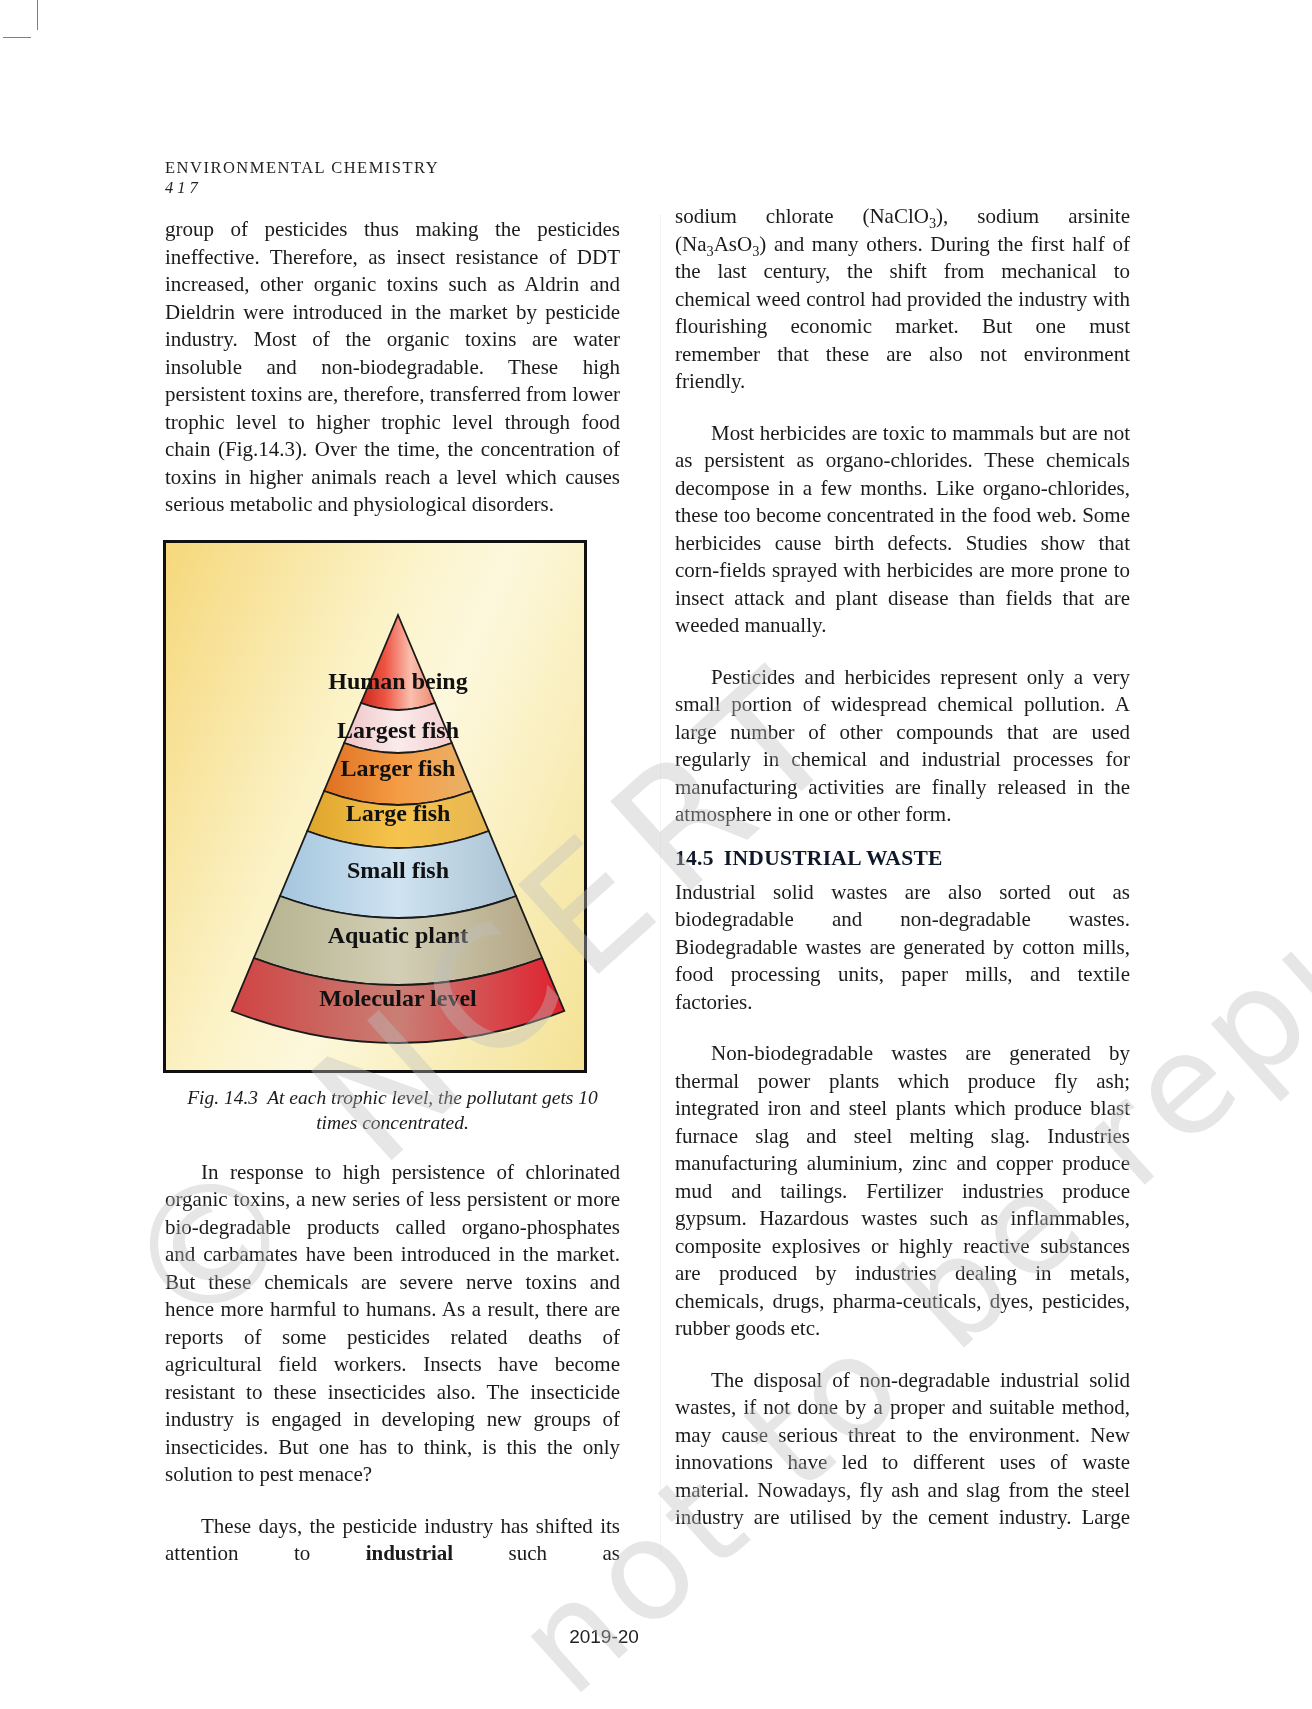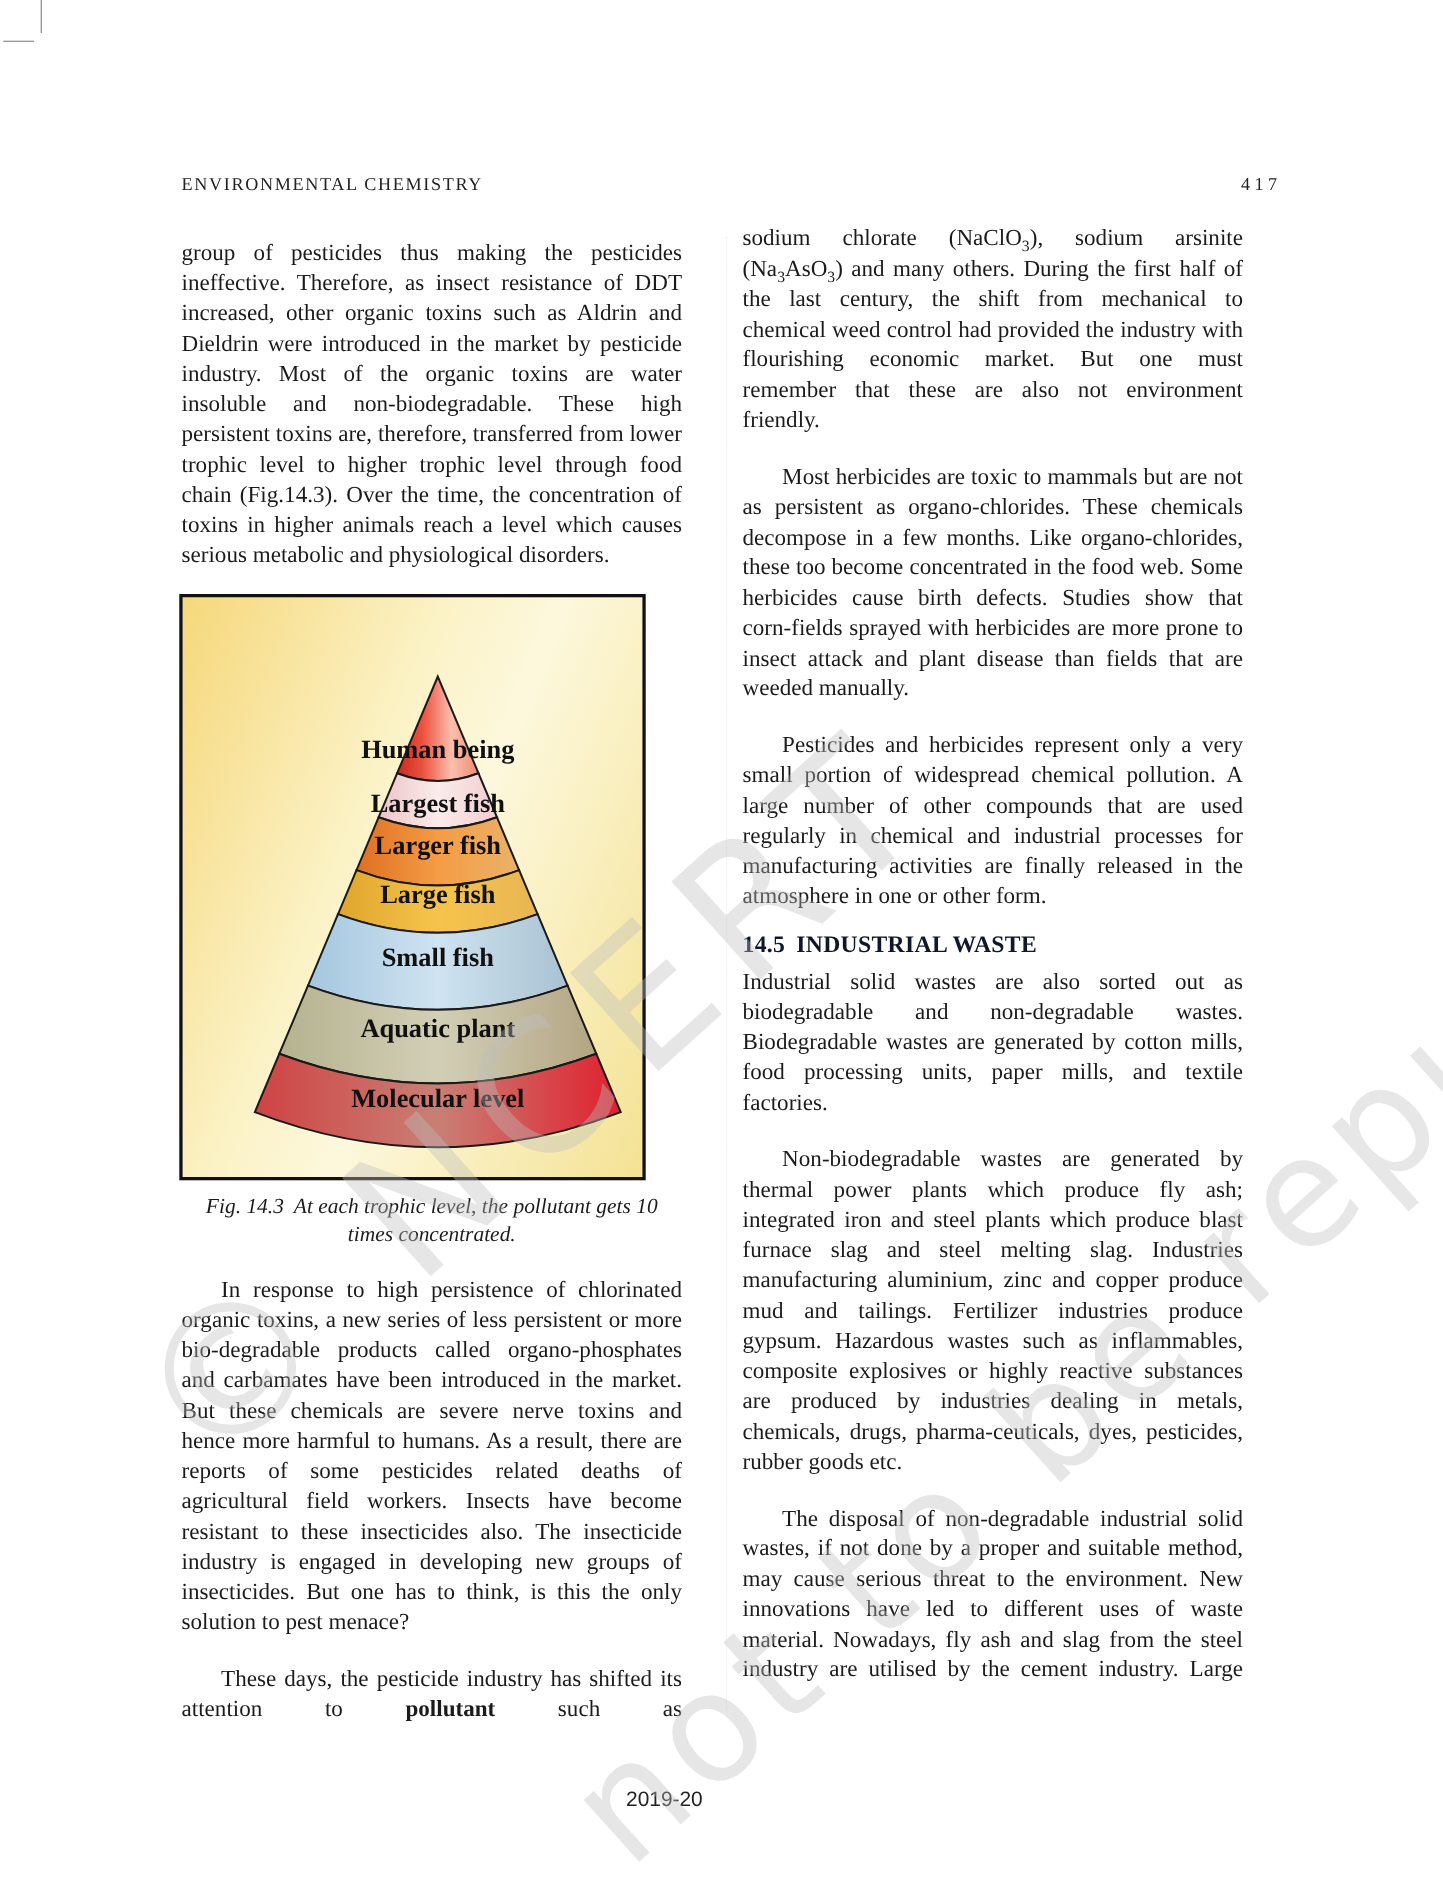--- a/index.html
+++ b/index.html
@@ -8,23 +8,23 @@
     background:#ffffff;color:#1b1b1b;
     font-family:"Liberation Serif", serif;
   }
   
   .crop-v{position:absolute;left:37px;top:0;width:1px;height:30px;background:#808080;}
   .crop-h{position:absolute;left:3px;top:37px;width:28px;height:1px;background:#808080;}
   
   .page-header{
     position:absolute;left:165px;top:158px;width:1000px;
     display:flex;justify-content:space-between;align-items:baseline;
-    font-size:16.5px;letter-spacing:1.5px;color:#222;
+    font-size:16.5px;letter-spacing:1.5px;color:#222;flex-direction:column;
   }
-  .page-header .pnum{letter-spacing:4px;}
+  .page-header .pnum{letter-spacing:4px;font-style:italic;}
   
   .col-left{position:absolute;left:165px;top:216px;width:455px;}
   .col-right{position:absolute;left:675px;top:203px;width:455px;}
   p.para{
     margin:0 0 6px 0;font-size:21px;line-height:27.5px;text-align:justify;
   }
   p.para.indent{text-indent:36px;margin-top:24px;}
   p.para.jlast{text-align-last:justify;}
   p.para b{font-weight:bold;}
   p.para sub{font-size:0.68em;line-height:0;}
@@ -142,21 +142,21 @@
         <text x="232" y="463" text-anchor="middle" class="cone-label">Molecular level</text>
       </svg>
   </figure>
 
   <div class="caption">
     <span class="cap-label">Fig. 14.3</span><span class="cap-text">At each trophic level, the pollutant gets 10 times concentrated.</span>
   </div>
 
   <div id="left-paras-2">
       <p class="para indent"><span>In response to high persistence of chlorinated organic toxins, a new series of less persistent or more bio-degradable products called organo-phosphates and carbamates have been introduced in the market. But these chemicals are severe nerve toxins and hence more harmful to humans. As a result, there are reports of some pesticides related deaths of agricultural field workers. Insects have become resistant to these insecticides also. The insecticide industry is engaged in developing new groups of insecticides. But one has to think, is this the only solution to pest menace?</span></p>
-      <p class="para indent jlast"><span>These days, the pesticide industry has shifted its attention to </span><b>pollutant</b><span> such as</span></p>
+      <p class="para indent jlast"><span>These days, the pesticide industry has shifted its attention to </span><b>industrial</b><span> such as</span></p>
     </div>
 </div>
 
 <div class="col-right">
   <div id="right-paras-1">
       <p class="para"><span>sodium chlorate (NaClO</span><sub>3</sub><span>), sodium arsinite (Na</span><sub>3</sub><span>AsO</span><sub>3</sub><span>) and many others. During the first half of the last century, the shift from mechanical to chemical weed control had provided the industry with flourishing economic market. But one must remember that these are also not environment friendly.</span></p>
       <p class="para indent"><span>Most herbicides are toxic to mammals but are not as persistent as organo-chlorides. These chemicals decompose in a few months. Like organo-chlorides, these too become concentrated in the food web. Some herbicides cause birth defects. Studies show that corn-fields sprayed with herbicides are more prone to insect attack and plant disease than fields that are weeded manually.</span></p>
       <p class="para indent"><span>Pesticides and herbicides represent only a very small portion of widespread chemical pollution. A large number of other compounds that are used regularly in chemical and industrial processes for manufacturing activities are finally released in the atmosphere in one or other form.</span></p>
     </div>
 

